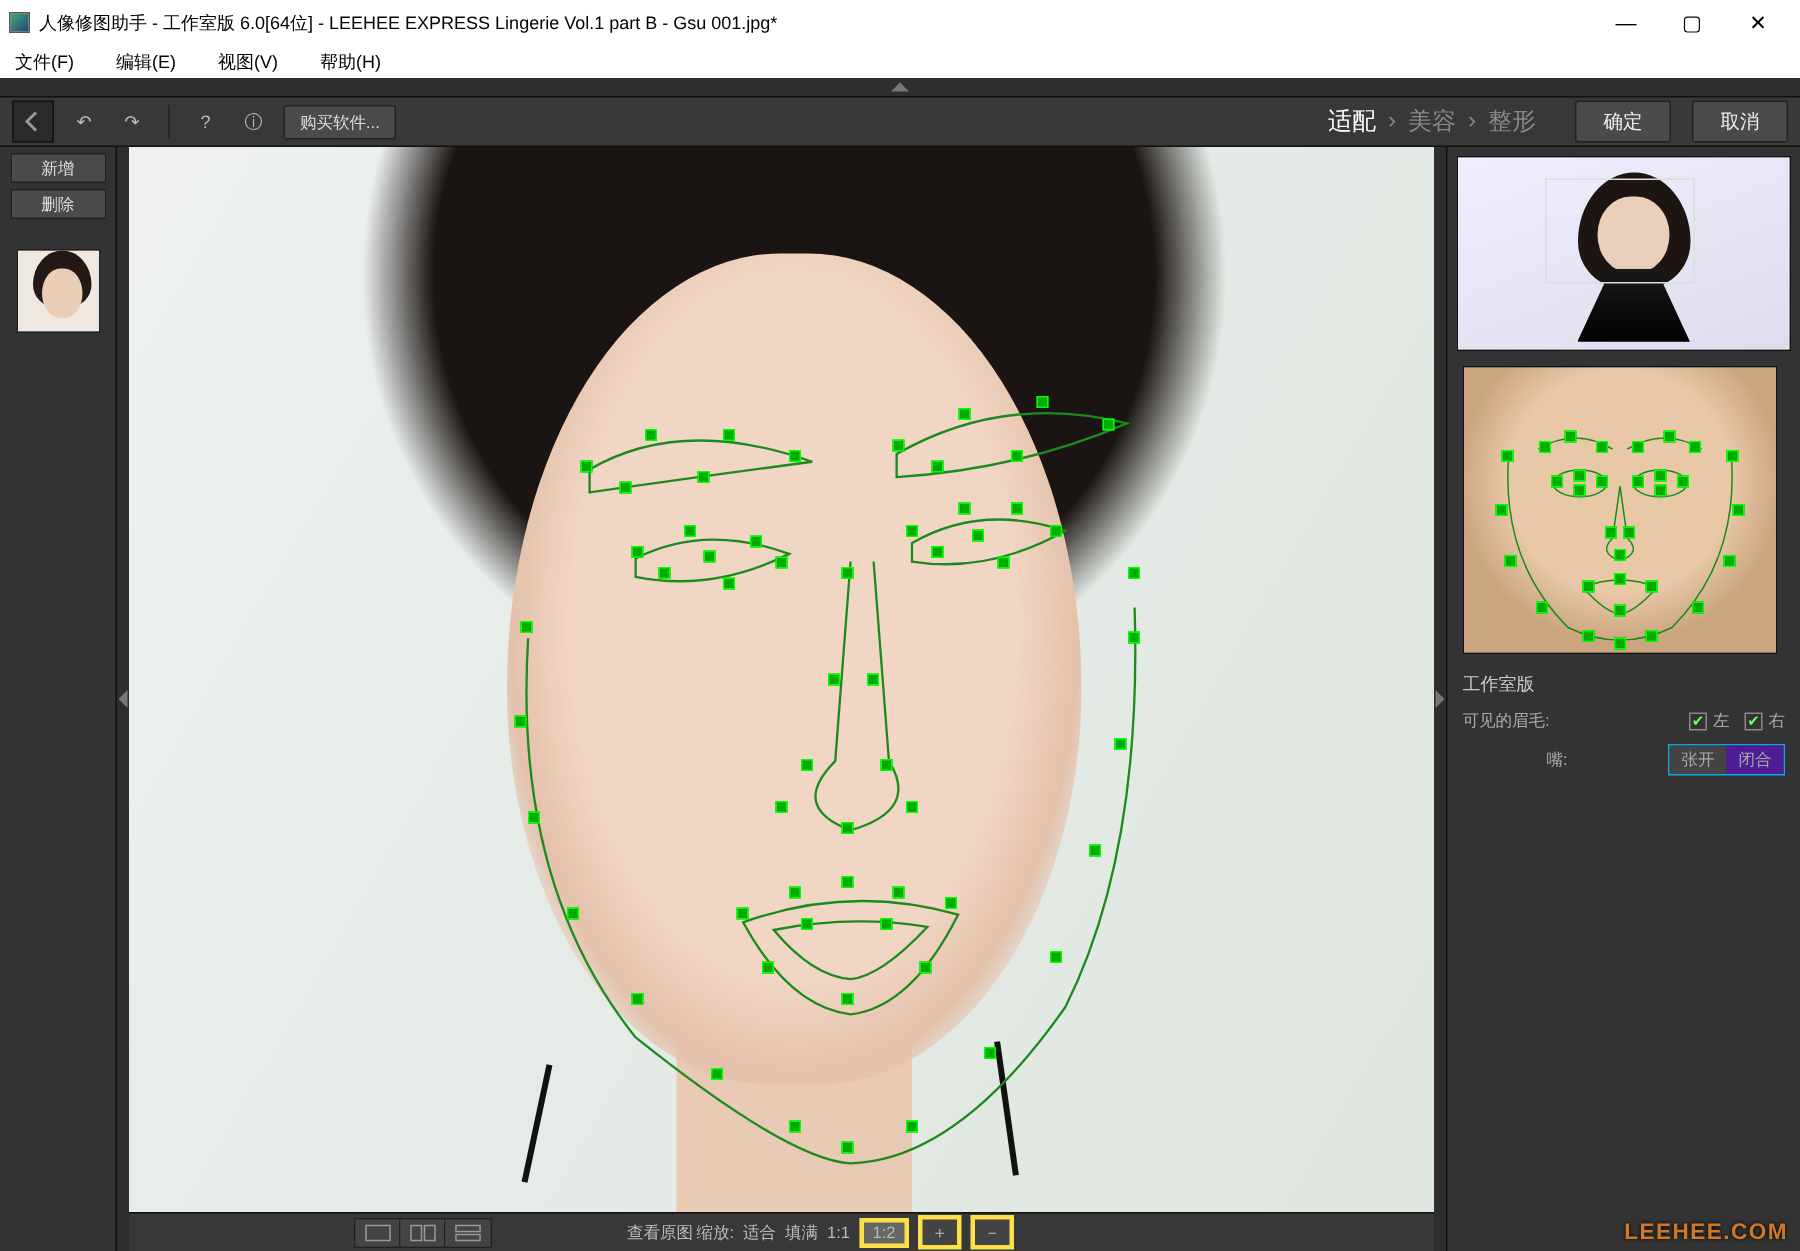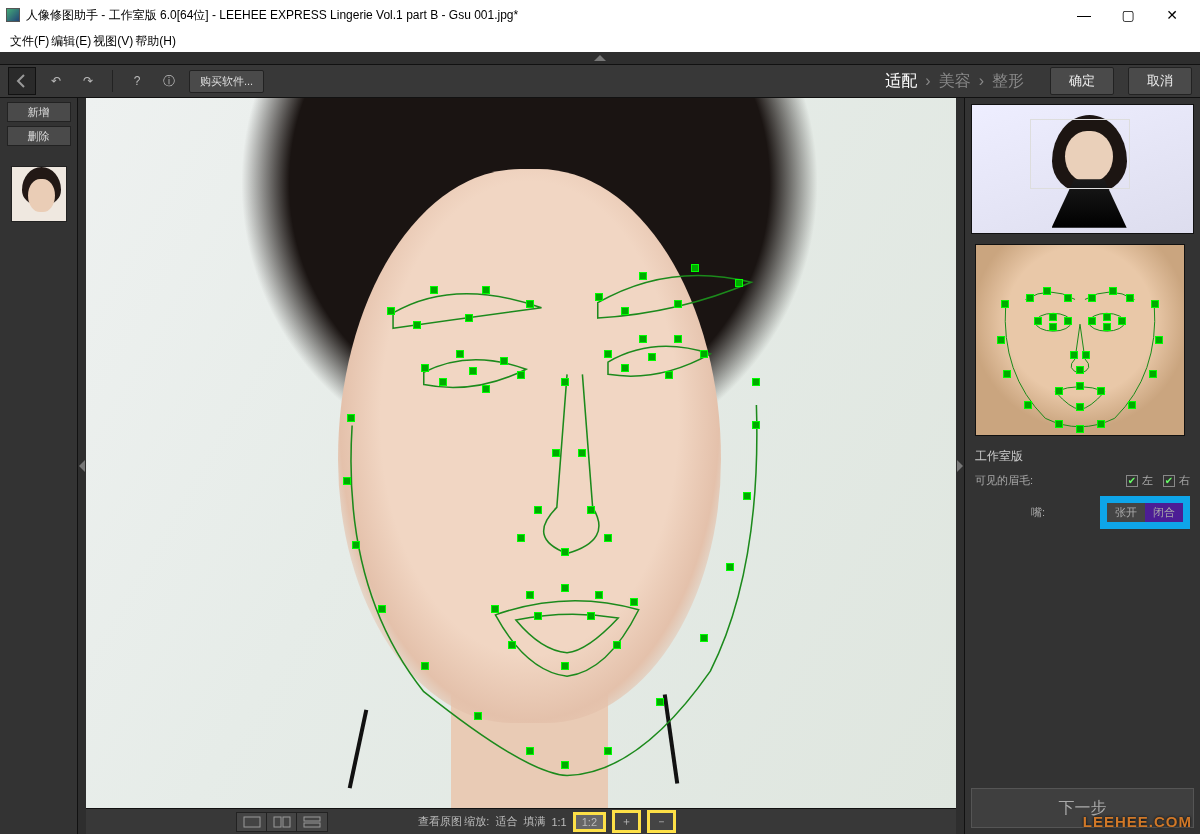--- a/index.html
+++ b/index.html
@@ -2,21 +2,21 @@
 <html><head>
 <meta charset="utf-8">
 <style>
   * { box-sizing: border-box; margin: 0; padding: 0; font-family: "Microsoft YaHei", sans-serif; }
   body { width:1200px; height:834px; background:#fff; overflow:hidden; position:relative; font-size:12px; color:#ccc; }
   
   .titlebar { height:30px; background:#fff; display:flex; align-items:center; padding:0 6px; color:#000; }
   .titlebar .ico { width:14px; height:14px; background:linear-gradient(135deg,#4a7,#247); margin-right:6px; border:1px solid #555;}
   .titlebar .t { flex:1; font-size:12px; }
   .winbtn { width:44px; height:28px; display:flex; align-items:center; justify-content:center; color:#000; font-size:14px;}
-  .menubar { height:22px; background:#fff; display:flex; gap:2px; padding:0 10px; color:#000; font-size:12px; align-items:center;}
+  .menubar { height:22px; background:#fff; display:flex; gap:28px; padding:0 10px; color:#000; font-size:12px; align-items:center;}
   .workspace { position:absolute; top:52px; left:0; right:0; bottom:0; background:#2e2e2e; display:flex; flex-direction:column; }
   .collapse-top { height:12px; background:#2e2e2e; display:flex; justify-content:center; align-items:center;}
   .tri-up { width:0;height:0;border-left:6px solid transparent;border-right:6px solid transparent;border-bottom:6px solid #777;}
   .toolbar { height:34px; border-top:1px solid #111; border-bottom:1px solid #111; background:#383838; display:flex; align-items:center; padding:0 8px; gap:8px;}
   .tbtn { width:24px; height:24px; display:flex; align-items:center; justify-content:center; color:#bbb; cursor:pointer;}
   .vsep { width:1px; height:22px; background:#222; margin:0 4px;}
   .pillbtn { background:#4a4a4a; border:1px solid #222; padding:3px 10px; border-radius:2px; color:#ddd; font-size:11px;}
   .toolbar .spacer{flex:1;}
   .crumbs { font-size:16px; color:#888; display:flex; gap:8px; align-items:center; margin-right:12px;}
   .crumbs .on{color:#fff;}
@@ -46,21 +46,21 @@
   .rhead { height:22px; background:#3a3a3a; display:flex; align-items:center; justify-content:flex-end; padding:0 8px; font-size:11px; color:#ccc;}
   .rhead .chev{margin-left:6px;font-size:9px;}
   .navbox { padding:6px; }
   .navimg { width:100%; height:130px; border:1px solid #111; position:relative; background:#888;}
   .navimg .roi { position:absolute; border:1px solid #ddd; left:58px; top:14px; width:100px; height:70px;}
   .rsec-title { padding:8px 10px 4px; font-size:12px; color:#ccc;}
   .refimg { margin:4px 10px; width:210px; height:192px; border:1px solid #111; position:relative; background:#876;}
   .optrow { display:flex; align-items:center; padding:4px 10px; font-size:11px; color:#aaa;}
   .optrow .lbl{width:70px;}
   .cb { width:12px;height:12px;border:1px solid #888;display:inline-flex;align-items:center;justify-content:center;background:#333;margin-right:4px;font-size:10px;color:#6f6;}
-  .seg { display:flex; margin-left:auto; border:7px solid #0ea5e9;}
+  .seg { display:flex; margin-left:auto; border:1px solid #0ea5e9;}
   .seg span{padding:2px 8px;background:#444;}
   .seg span.sel{background:#4c1d95;}
   .nextarea { margin-top:auto; padding:6px; }
   .nextbtn { height:40px; background:#3f3f3f; border:1px solid #555; display:flex; align-items:center; justify-content:center; color:#aaa; font-size:16px;}
   
   .pt { position:absolute; width:8px; height:8px; background:#0a0; border:1px solid #0f0; transform:translate(-50%,-50%);}
   svg.mesh { position:absolute; inset:0; }
   svg.mesh path { fill:none; stroke:#1c8a1c; stroke-width:1.5; }
   
   .face-mini { position:absolute; inset:0;}
@@ -340,22 +340,17 @@
           <label><span class="cb">✔</span><span>右</span></label>
         </span>
       </div>
       <div class="optrow">
         <span class="lbl" style="text-align:right;width:70px;">嘴:</span>
         <div class="seg">
           <span>张开</span>
           <span class="sel">闭合</span>
         </div>
       </div>
-      <div class="nextarea">
-        <div class="nextbtn">
-          <span>下一步</span>
-        </div>
-      </div>
     </div>
   </div>
 </div>
 
 <div class="watermark2">LEEHEE.COM</div>
 
 </body></html>

